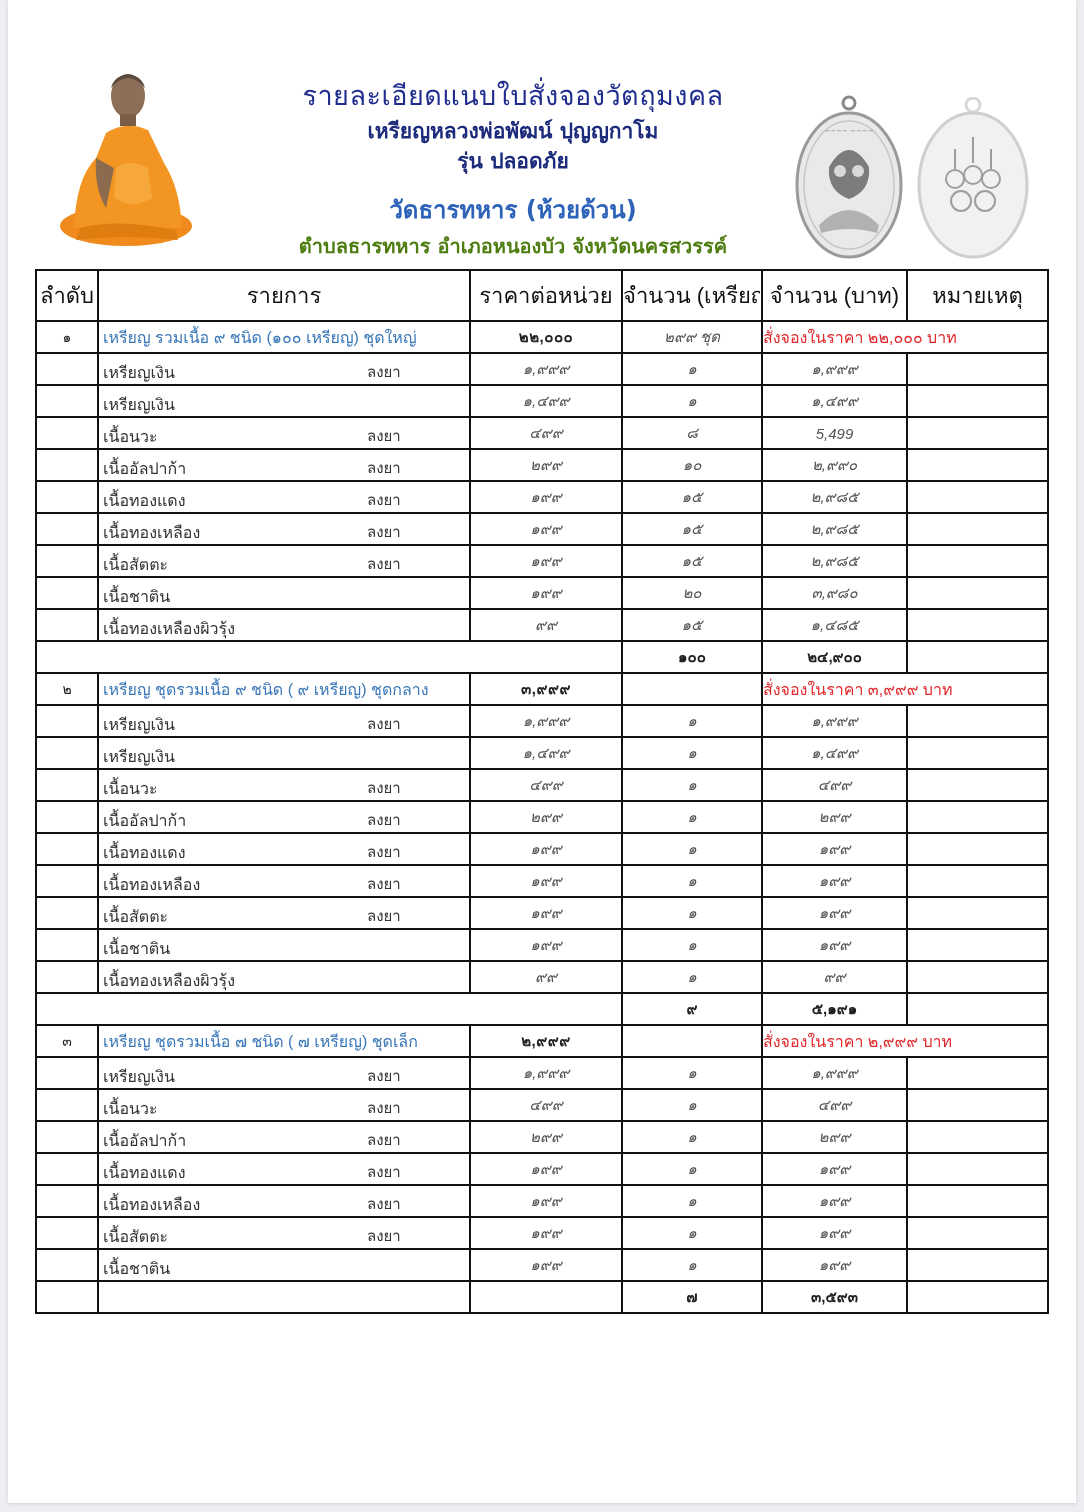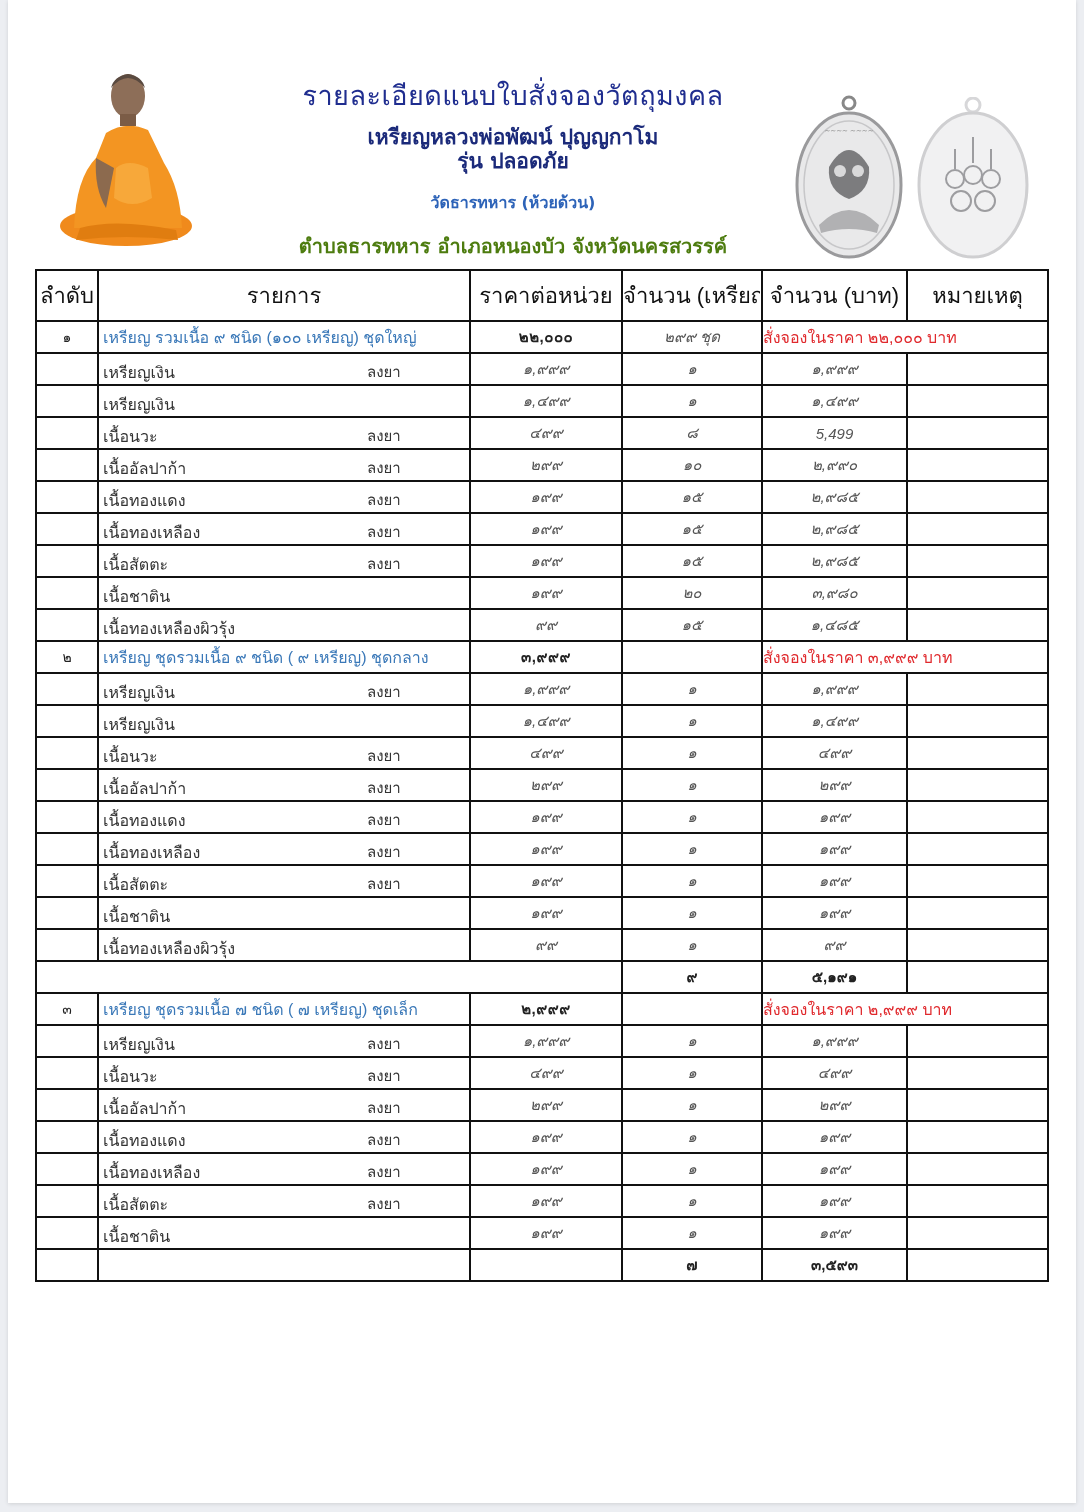--- a/index.html
+++ b/index.html
@@ -13,23 +13,23 @@
       position: absolute; left: 8px; top: 0; width: 1068px; height: 1503px;
       background: #ffffff;
       box-shadow: 0 1px 4px rgba(0,0,0,0.12);
     }
     
     .monk {
       position: absolute; left: 48px; top: 58px; width: 140px; height: 190px;
     }
     .titles { position: absolute; left: 200px; top: 62px; width: 610px; text-align: center; }
     .t1 { position: absolute; left: 0; width: 610px; top: 4px; font-size: 27px; color: #1f2d8f; letter-spacing: 0.5px; margin-top: 8px; }
-    .t2 { position: absolute; left: 0; width: 610px; top: 58px; font-size: 21px; font-weight: bold; color: #1b2a7a; }
+    .t2 { position: absolute; left: 0; width: 610px; top: 52px; font-size: 21px; font-weight: bold; color: #1b2a7a; }
     .t3 { position: absolute; left: 0; width: 610px; top: 82px; font-size: 21px; font-weight: bold; color: #1b2a7a; }
-    .t4 { position: absolute; left: 0; width: 610px; top: 128px; font-size: 16px; font-weight: bold; color: #2d63b8; }
+    .t4 { position: absolute; left: 0; width: 610px; top: 128px; font-size: 24px; font-weight: bold; color: #2d63b8; }
     .t5 { position: absolute; left: 0; width: 610px; top: 168px; font-size: 20px; font-weight: bold; color: #4d7c0f; }
     .medal { position: absolute; }
     .medal-front { left: 785px; top: 95px; width: 116px; height: 165px; }
     .medal-back { left: 905px; top: 97px; width: 120px; height: 163px; }
 
     
     .tbl {
       position: absolute; left: 27px; top: 269px; width: 1012px;
       border-collapse: collapse; table-layout: fixed;
       font-family: "Liberation Sans", "DejaVu Sans", sans-serif;
@@ -217,20 +217,26 @@
           <td class="item-cell">
             <span class="item-name">เนื้อทองเหลืองผิวรุ้ง</span>
             <span class="item-tag"></span>
           </td>
           <td class="c-price num">๙๙</td>
           <td class="c-qty num">๑๕</td>
           <td class="c-amt num">๑,๔๘๕</td>
           <td class="c-note"></td>
         </tr>
         <tr>
+          <td colspan="3"></td>
+          <td class="c-qty total-cell">๑๐๐</td>
+          <td class="c-amt total-cell">๒๔,๙๐๐</td>
+          <td class="c-note"></td>
+        </tr>
+        <tr>
           <td class="c-no sec-no">๒</td>
           <td class="sec-title">เหรียญ ชุดรวมเนื้อ ๙ ชนิด  ( ๙ เหรียญ) ชุดกลาง</td>
           <td class="c-price sec-price">๓,๙๙๙</td>
           <td class="c-qty num"></td>
           <td class="sec-note" colspan="2">สั่งจองในราคา ๓,๙๙๙ บาท</td>
         </tr>
         <tr>
           <td class="c-no"></td>
           <td class="item-cell">
             <span class="item-name">เหรียญเงิน</span>

